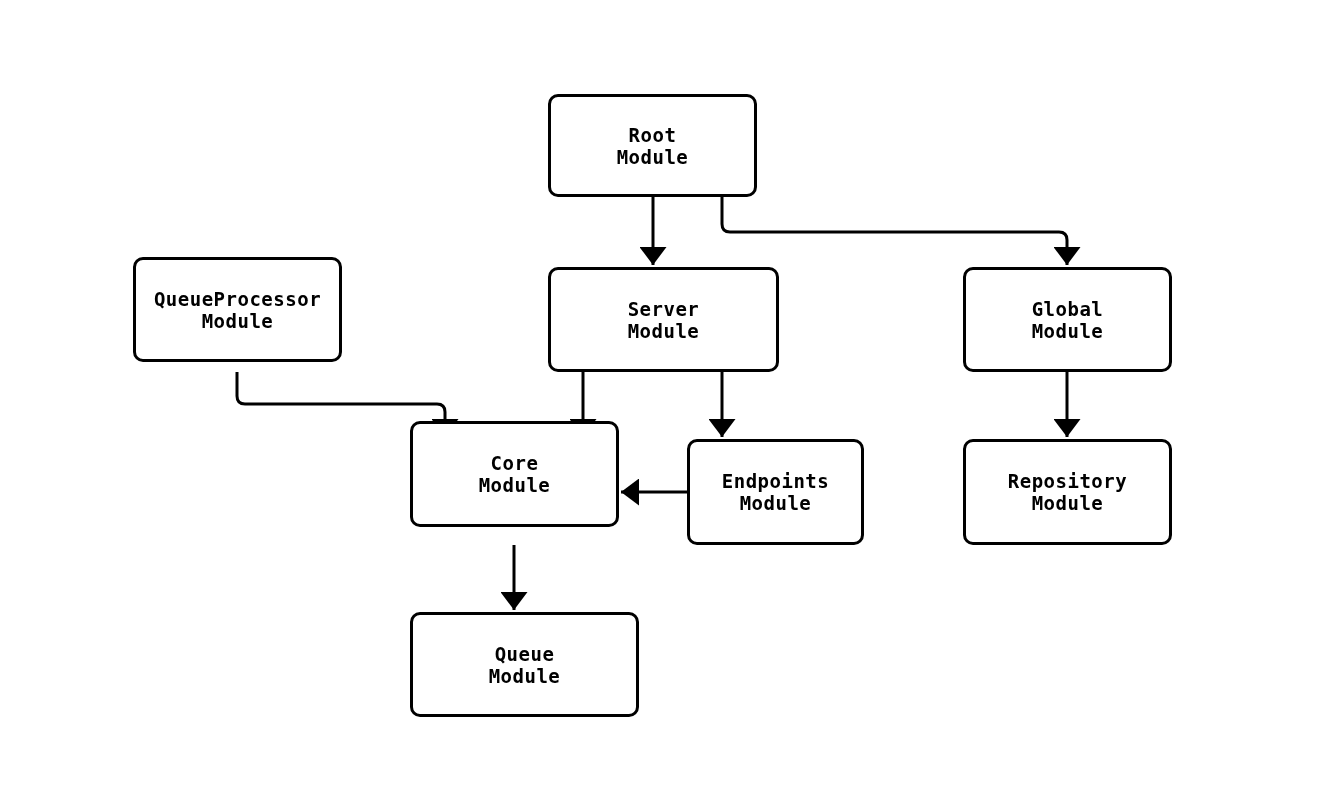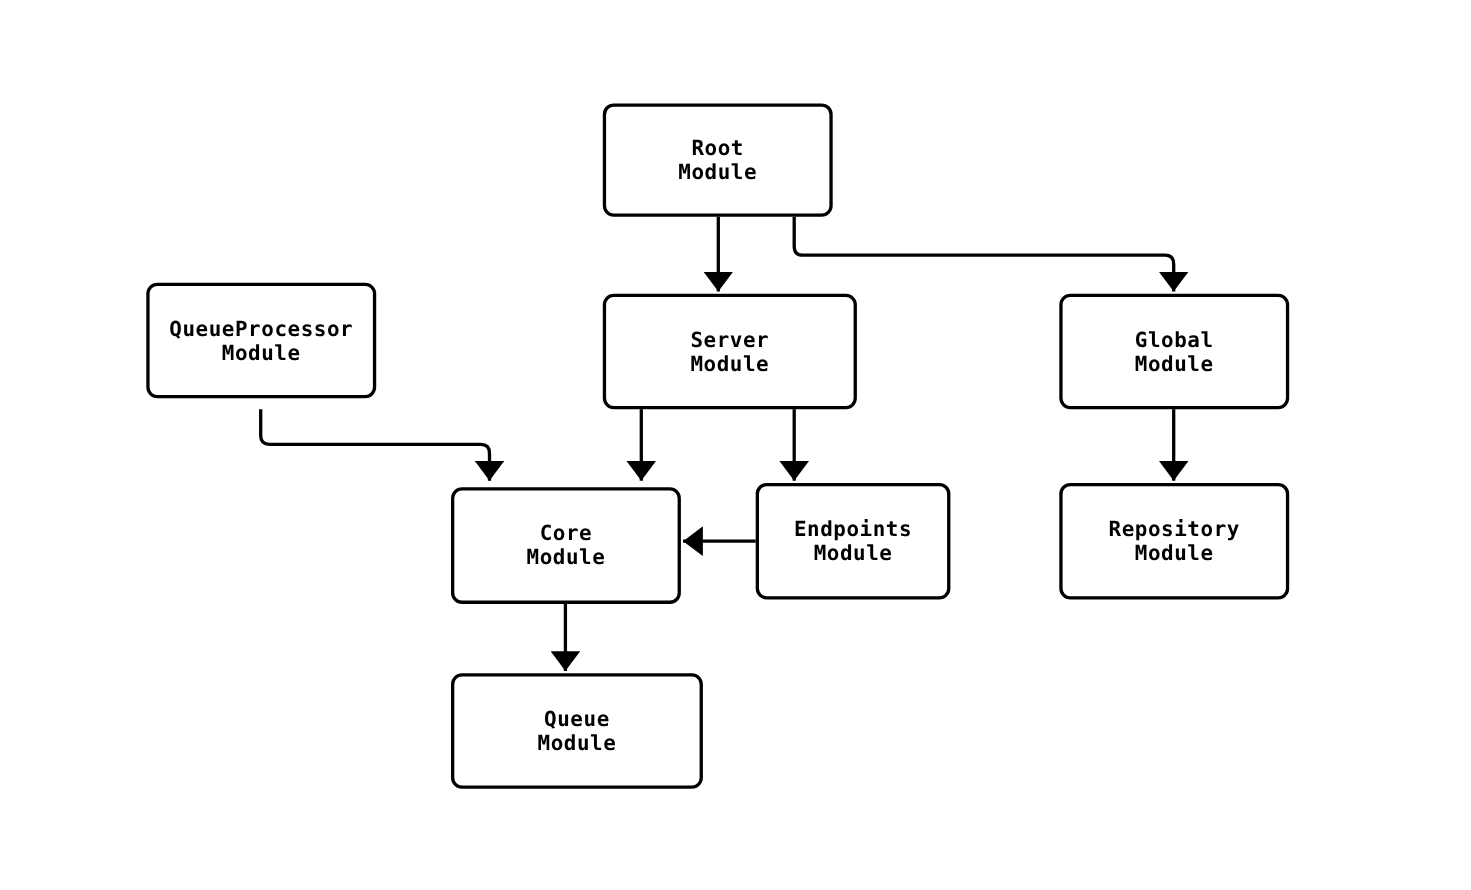--- a/index.html
+++ b/index.html
@@ -89,21 +89,21 @@
     </div>
   </div>
 
   <div class="node" style="left:963px; top:267px; width:209px; height:105px;">
     <div class="node-label">
       <div>Global</div>
       <div>Module</div>
     </div>
   </div>
 
-  <div class="node" style="left:410px; top:443px; width:209px; height:106px;">
+  <div class="node" style="left:410px; top:421px; width:209px; height:106px;">
     <div class="node-label">
       <div>Core</div>
       <div>Module</div>
     </div>
   </div>
 
   <div class="node" style="left:687px; top:439px; width:177px; height:106px;">
     <div class="node-label">
       <div>Endpoints</div>
       <div>Module</div>

